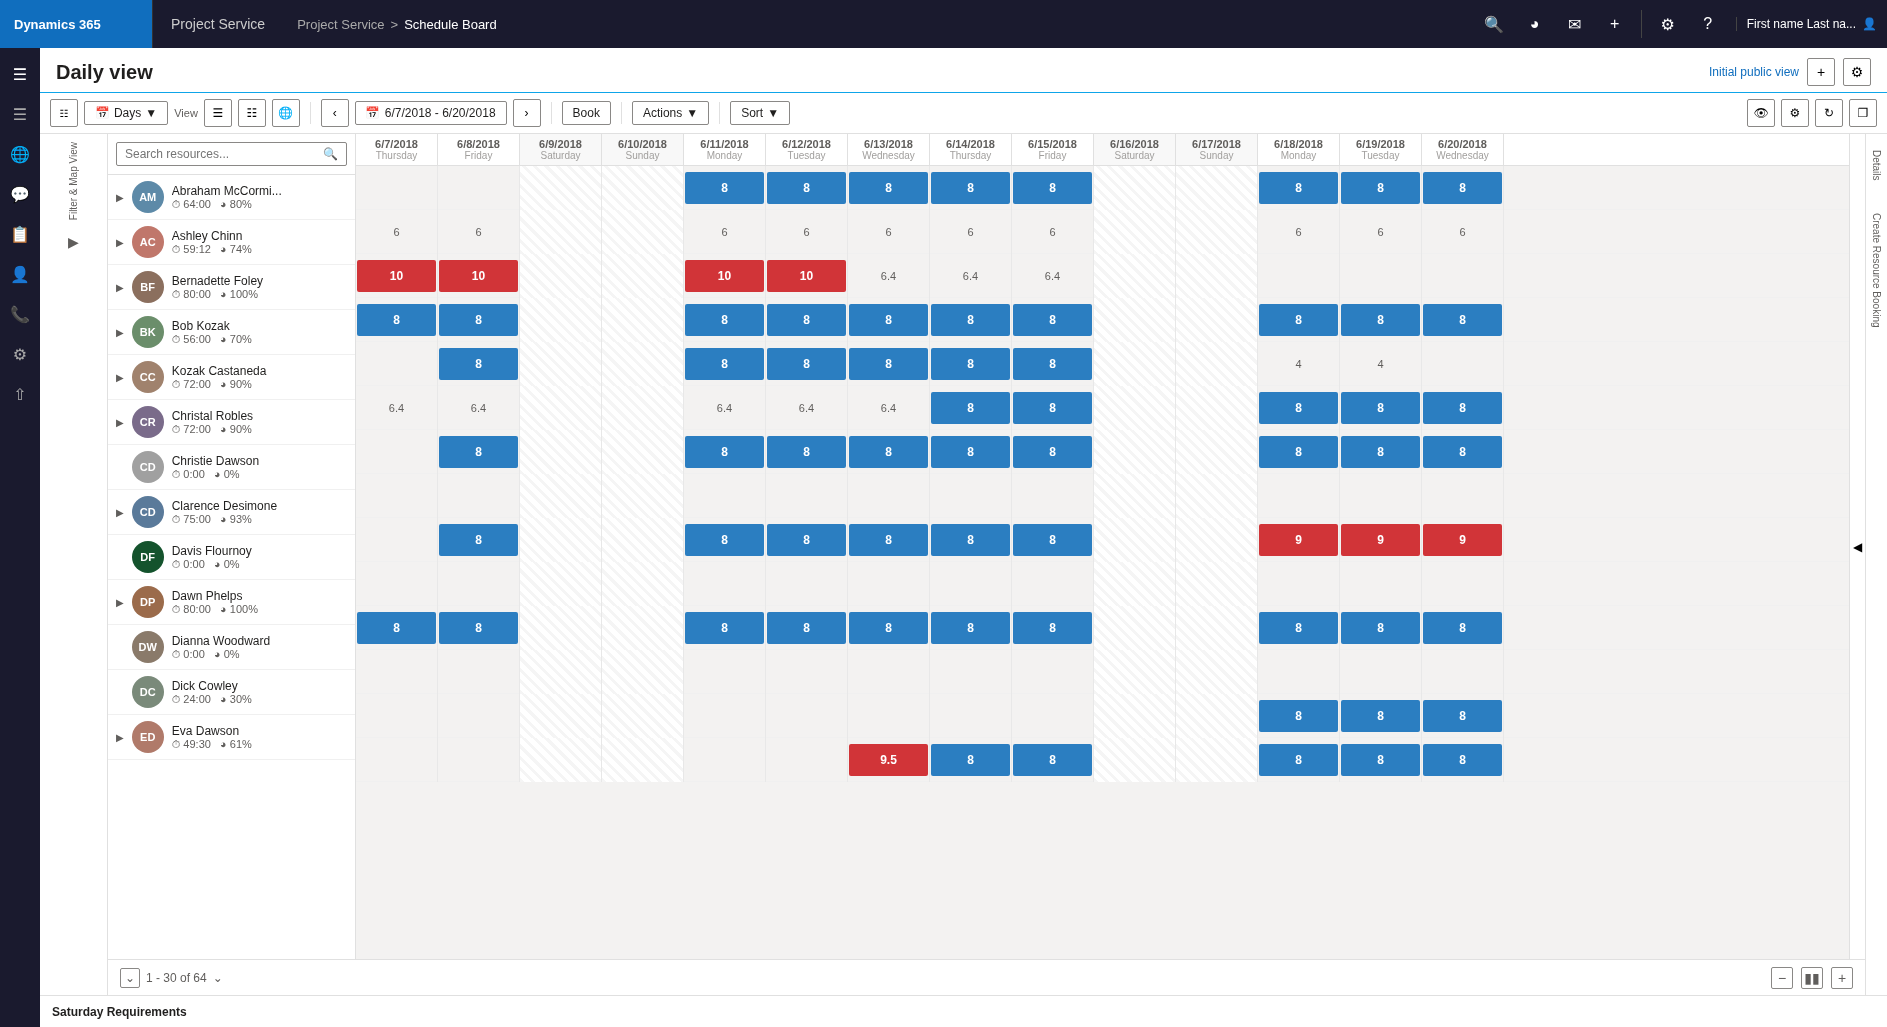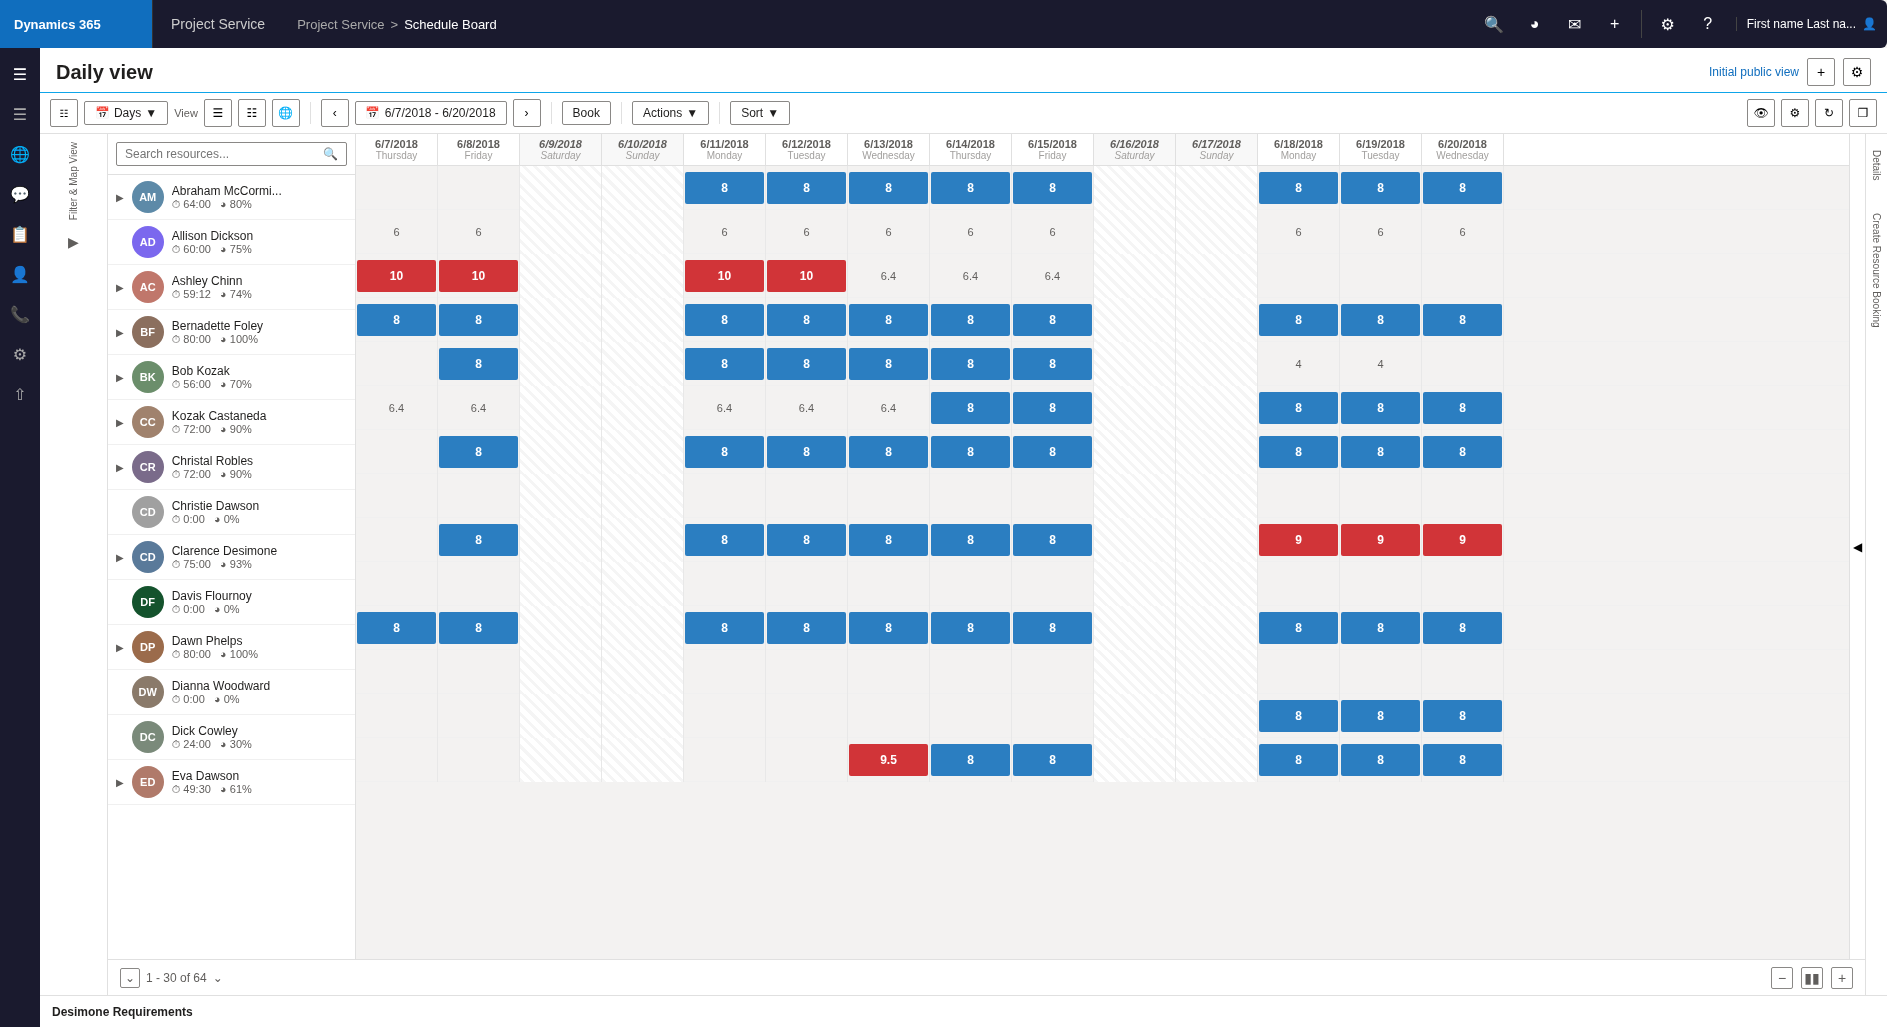--- a/index.html
+++ b/index.html
@@ -1,21 +1,21 @@
 <!DOCTYPE html>
 <html><head>
   <meta charset="utf-8">
   <style>
     * { box-sizing: border-box; margin: 0; padding: 0; }
     body { font-family: 'Segoe UI', sans-serif; font-size: 12px; background: #f3f2f1; overflow: hidden; height: 1027px; width: 1887px; }
 
     
     .top-nav {
       display: flex; align-items: center; background: #1a1a2e; height: 48px; color: white;
-      position: relative; z-index: 100; border-radius: 6px;
+      position: relative; z-index: 100;
     }
     .nav-logo { background: #106ebe; padding: 0 14px; height: 100%; display: flex; align-items: center; font-size: 13px; font-weight: 600; color: white; min-width: 152px; }
     .nav-app { padding: 0 18px; font-size: 14px; color: #ccc; height: 100%; display: flex; align-items: center; border-left: 1px solid #333; }
     .nav-breadcrumb { display: flex; align-items: center; padding: 0 14px; font-size: 13px; color: #aaa; }
     .nav-breadcrumb span { color: #aaa; }
     .nav-breadcrumb .sep { margin: 0 6px; }
     .nav-breadcrumb .current { color: white; }
     .nav-spacer { flex: 1; }
     .nav-icons { display: flex; align-items: center; gap: 4px; padding: 0 10px; }
     .nav-icon { width: 36px; height: 36px; display: flex; align-items: center; justify-content: center; color: white; font-size: 16px; cursor: pointer; border-radius: 2px; }
@@ -118,21 +118,21 @@
       flex: 1; overflow: auto; position: relative;
     }
     .grid-header {
       display: flex; background: white; border-bottom: 1px solid #e0e0e0;
       position: sticky; top: 0; z-index: 10;
     }
     .date-col {
       flex-shrink: 0; text-align: center; border-right: 1px solid #e0e0e0;
       padding: 4px 2px;
     }
-    .date-col.weekend { background: #f8f8f8; font-style: italic; }
+    .date-col.weekend { background: #f8f8f8; }
     .date-col .date-num { font-size: 11px; color: #605e5c; font-weight: 600; }
     .date-col .day-name { font-size: 10px; color: #a19f9d; }
     .grid-body { }
     .grid-row {
       display: flex; border-bottom: 1px solid #f0f0f0; min-height: 44px;
     }
     .grid-cell {
       flex-shrink: 0; border-right: 1px solid #e8e8e8;
       display: flex; align-items: center; justify-content: center;
       min-height: 44px; position: relative;
@@ -277,31 +277,20 @@
       <div class="avatar" style="background:#5d8aa8">AM</div>
       <div class="resource-info">
         <div class="resource-name">Abraham McCormi...</div>
         <div class="resource-meta">
           <span>⏱</span> 64:00 &nbsp;
           <span>◕</span> 80%
         </div>
       </div>
     </div>
               <div class="resource-row">
-      <span class="expand-icon" style="opacity:0">▶</span>
-      <div class="avatar" style="background:#7b68ee">AD</div>
-      <div class="resource-info">
-        <div class="resource-name">Allison Dickson</div>
-        <div class="resource-meta">
-          <span>⏱</span> 60:00 &nbsp;
-          <span>◕</span> 75%
-        </div>
-      </div>
-    </div>
-              <div class="resource-row">
       <span class="expand-icon" style="opacity:1">▶</span>
       <div class="avatar" style="background:#c0776b">AC</div>
       <div class="resource-info">
         <div class="resource-name">Ashley Chinn</div>
         <div class="resource-meta">
           <span>⏱</span> 59:12 &nbsp;
           <span>◕</span> 74%
         </div>
       </div>
     </div>
@@ -913,15 +902,15 @@
       </div>
     </div>
 
     <div style="width:22px;background:white;border-left:1px solid #e0e0e0;display:flex;flex-direction:column;align-items:center;">
       <div style="writing-mode:vertical-rl;font-size:10px;color:#605e5c;padding:8px 2px;cursor:pointer;margin-top:8px;">Details</div>
       <div style="margin-top:16px;writing-mode:vertical-rl;font-size:10px;color:#605e5c;padding:8px 2px;cursor:pointer;">Create Resource Booking</div>
     </div>
   </div>
 
   <div class="booking-req">
-    <span>Desimone Requirements</span>
+    <span>Saturday Requirements</span>
   </div>
 </div>
 
 </body></html>

